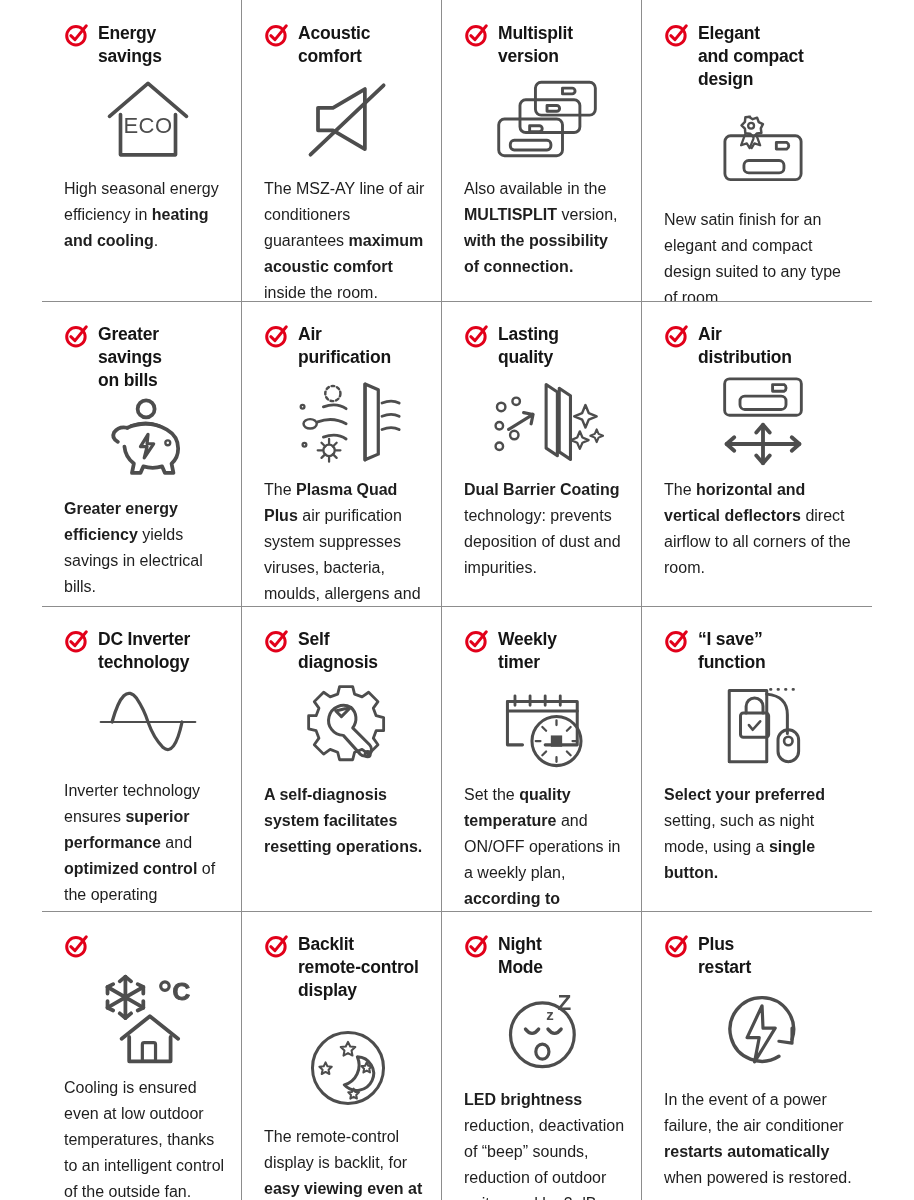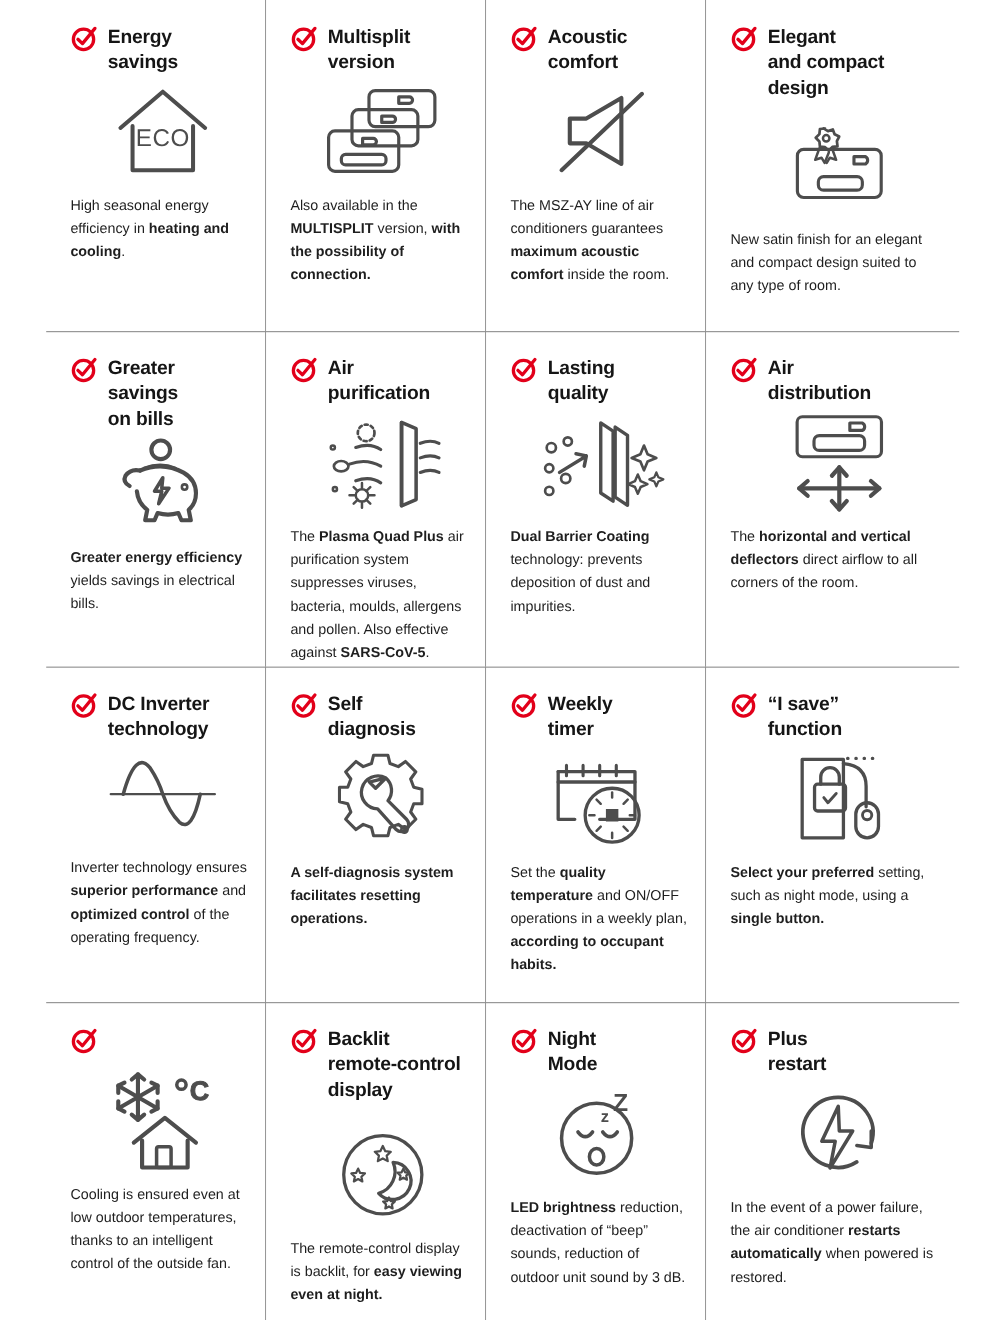--- a/index.html
+++ b/index.html
@@ -69,21 +69,21 @@
   }
   .art {
     height: 92px;
     display: flex;
     align-items: center;
     justify-content: center;
     margin: 6px 0 10px 6px;
   }
   .art svg { display: block; }
   .desc {
-    font-size: 13px;
+    font-size: 16px;
     line-height: 1.62;
     color: #1e1e1e;
     max-width: 188px;
   }
   .cell.wide .desc { max-width: 196px; }
   .desc b { font-weight: bold; }
   
   .art.a-up { margin-top: -2px; }
   .art.a-dn { margin-top: 14px; }
   .art.a-dn2 { margin-top: 20px; }
@@ -113,56 +113,56 @@
           </svg>
         </div>
         <div class="desc">High seasonal energy efficiency in <b>heating and cooling</b>.</div>
       </div>
       <div class="cell vdiv">
         <div class="head">
           <span class="check"><svg viewBox="0 0 26 26" width="25" height="25" aria-hidden="true">
               <circle cx="12.4" cy="13.3" r="9.6" fill="none" stroke="#e2001a" stroke-width="3.1"></circle>
               <path d="M7.1 13.2 L11.4 17.3 L23.2 2.9" fill="none" stroke="#e2001a" stroke-width="3.1" stroke-linecap="round" stroke-linejoin="round"></path>
             </svg></span>
+          <span class="title">Acoustic
+comfort</span>
+        </div>
+        <div class="art">
+          <svg viewBox="0 0 96 86" width="90" height="82">
+            <g fill="none" stroke="#4d4d4d" stroke-linecap="round" stroke-linejoin="round" stroke-width="4">
+              <path d="M16 30 L32 30 L66 10 L66 74 L32 54 L16 54 Z"></path>
+              <path d="M8 80 L86 6"></path>
+            </g>
+          </svg>
+        </div>
+        <div class="desc">The MSZ-AY line of air conditioners guarantees <b>maximum acoustic comfort</b> inside the room.</div>
+      </div>
+      <div class="cell vdiv">
+        <div class="head">
+          <span class="check"><svg viewBox="0 0 26 26" width="25" height="25" aria-hidden="true">
+              <circle cx="12.4" cy="13.3" r="9.6" fill="none" stroke="#e2001a" stroke-width="3.1"></circle>
+              <path d="M7.1 13.2 L11.4 17.3 L23.2 2.9" fill="none" stroke="#e2001a" stroke-width="3.1" stroke-linecap="round" stroke-linejoin="round"></path>
+            </svg></span>
           <span class="title">Multisplit
 version</span>
         </div>
         <div class="art">
           <svg viewBox="0 0 118 86" width="114" height="84">
             <g fill="none" stroke="#4d4d4d" stroke-linecap="round" stroke-linejoin="round" stroke-width="3">
               <rect x="46" y="4" width="62" height="34" rx="6"></rect>
               <path d="M74 10 h10 a3 3 0 0 1 0 6 h-10z"></path>
               <rect x="30" y="22" width="62" height="34" rx="6"></rect>
               <path d="M58 28 h10 a3 3 0 0 1 0 6 h-10z"></path>
               <rect x="8" y="42" width="66" height="38" rx="6"></rect>
               <path d="M40 49 h10 a3 3 0 0 1 0 6 h-10z"></path>
               <rect x="20" y="64" width="42" height="10" rx="4"></rect>
             </g>
           </svg>
         </div>
         <div class="desc">Also available in the <b>MULTISPLIT</b> version, <b>with the possibility of connection.</b></div>
-      </div>
-      <div class="cell vdiv">
-        <div class="head">
-          <span class="check"><svg viewBox="0 0 26 26" width="25" height="25" aria-hidden="true">
-              <circle cx="12.4" cy="13.3" r="9.6" fill="none" stroke="#e2001a" stroke-width="3.1"></circle>
-              <path d="M7.1 13.2 L11.4 17.3 L23.2 2.9" fill="none" stroke="#e2001a" stroke-width="3.1" stroke-linecap="round" stroke-linejoin="round"></path>
-            </svg></span>
-          <span class="title">Acoustic
-comfort</span>
-        </div>
-        <div class="art">
-          <svg viewBox="0 0 96 86" width="90" height="82">
-            <g fill="none" stroke="#4d4d4d" stroke-linecap="round" stroke-linejoin="round" stroke-width="4">
-              <path d="M16 30 L32 30 L66 10 L66 74 L32 54 L16 54 Z"></path>
-              <path d="M8 80 L86 6"></path>
-            </g>
-          </svg>
-        </div>
-        <div class="desc">The MSZ-AY line of air conditioners guarantees <b>maximum acoustic comfort</b> inside the room.</div>
       </div>
       <div class="cell wide">
         <div class="head">
           <span class="check"><svg viewBox="0 0 26 26" width="25" height="25" aria-hidden="true">
               <circle cx="12.4" cy="13.3" r="9.6" fill="none" stroke="#e2001a" stroke-width="3.1"></circle>
               <path d="M7.1 13.2 L11.4 17.3 L23.2 2.9" fill="none" stroke="#e2001a" stroke-width="3.1" stroke-linecap="round" stroke-linejoin="round"></path>
             </svg></span>
           <span class="title">Elegant
 and compact
 design</span>

